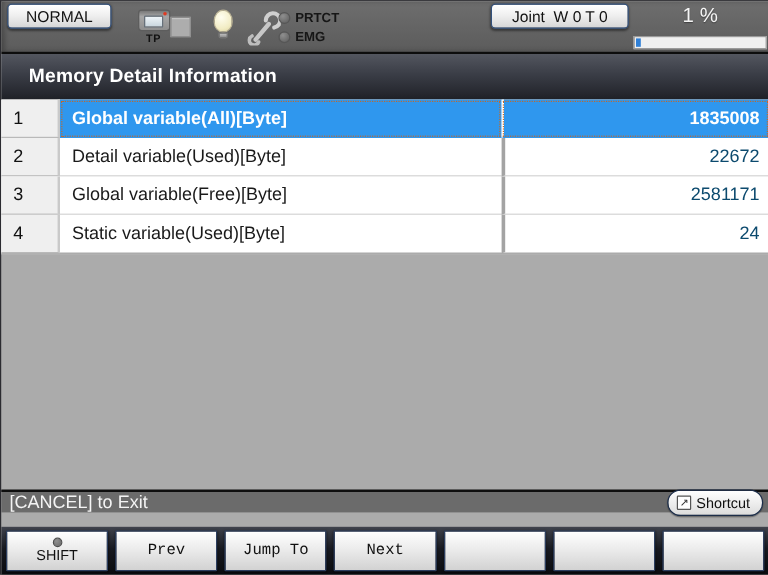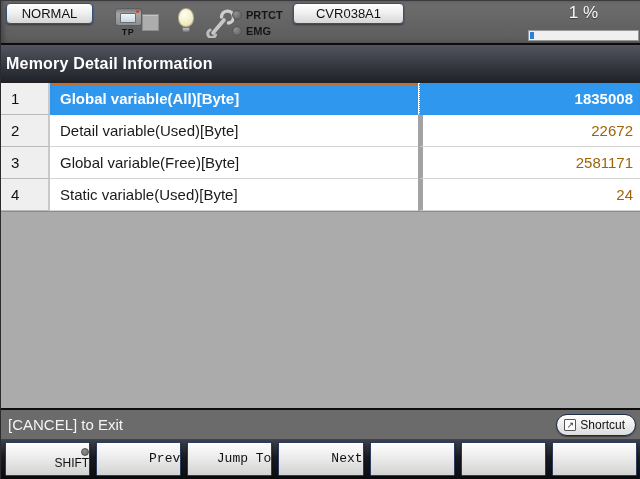--- a/index.html
+++ b/index.html
@@ -58,50 +58,50 @@
   .speed-text { position:absolute; left:0; top:2px; width:100%; text-align:center;
     font-size:17px; color:#f5f5f5; text-shadow:0 1px 1px rgba(0,0,0,0.4); }
   .speed-track { position:absolute; left:0; top:29px; width:111px; height:11px;
     background:#f0f0f0; border:1px solid #9a9a9a; }
   .speed-fill { position:absolute; left:1px; top:1px; bottom:1px; background:#2f7fd6; }
 
   
   .titlebar {
     position:absolute; left:0; top:44px; width:640px; height:38px;
     background:linear-gradient(180deg,#53565f,#3a3d46 45%,#24262d 90%,#1e2026);
-    display:flex; align-items:center; padding-left:5px;
+    display:flex; align-items:center; padding-left:23px;
   }
   .titlebar .title { font-size:16px; font-weight:bold; color:#ffffff; letter-spacing:0.2px; }
 
   
   .table { position:absolute; left:0; top:82px; width:640px; background:#ffffff;
     border-bottom:1px solid #8b8b8b; }
   .trow { display:flex; height:32px; }
   .cell-num {
     width:49px; flex:none; background:#efefef;
     border-right:2px solid #c9c9c9; border-bottom:1px solid #b9b9b9;
     font-size:15px; color:#111; display:flex; align-items:center; padding-left:10px;
   }
   .cell-label {
     flex:1; border-bottom:1px solid #d4d4d4;
     font-size:15px; color:#1a1a1a; display:flex; align-items:center; padding-left:10px;
   }
   .cell-value {
-    width:223px; flex:none; border-bottom:1px solid #d4d4d4; border-left:5px solid #a3a3a3;
-    font-size:15px; color:#a16207; display:flex; align-items:center; justify-content:flex-end; padding-right:8px;
+    width:223px; flex:none; border-bottom:1px solid #d4d4d4; border-left:3px solid #a3a3a3;
+    font-size:15px; color:#0c4a6e; display:flex; align-items:center; justify-content:flex-end; padding-right:8px;
   }
   .trow.selected .cell-label,
   .trow.selected .cell-value { background:#2f97ee; color:#ffffff; border-bottom-color:#2f97ee;font-weight:bold; }
   .trow.selected .cell-value { border-left:2px solid #ffffff; }
   .trow.selected .cell-label,
   .trow.selected .cell-value { outline:1px dotted #c06a2c; outline-offset:-2px; }
 
   
   .statusbar {
-    position:absolute; left:0; top:407px; width:640px; height:31px;
+    position:absolute; left:0; top:407px; width:640px; height:19px;
     background:#6b6b6b; border-top:2px solid #0e0e0e;
     display:flex; align-items:center; padding:0 5px 0 7px;
   }
   .status-msg { font-size:15px; color:#f4f4f4; flex:1; }
   .shortcut-btn {
     height:22px; padding:0 10px 0 7px; border-radius:11px;
     background:linear-gradient(180deg,#ffffff,#ececec 55%,#dcdcdc);
     border:1px solid #1c2d49; box-shadow:0 1px 1px rgba(0,0,0,0.4);
     display:flex; align-items:center; gap:4px; cursor:pointer;
   }
@@ -113,21 +113,21 @@
   .fkeybar {
     position:absolute; left:0; top:438px; width:640px; height:41px;
     background:linear-gradient(180deg,#40434d,#181a21 45%,#0a0b0f);
     display:flex; gap:6px; padding:3px 4px 4px 4px;
   }
   .fkey {
     flex:1; border-radius:1px; border:1px solid #2c3e5f;
     background:linear-gradient(180deg,#fefefe,#ececec 45%,#d2d2d2);
     box-shadow:inset 0 1px 0 #fff, 0 1px 2px rgba(0,0,0,0.5);
     font-size:13px; color:#111; cursor:pointer;
-    display:flex; flex-direction:column; align-items:flex-end; justify-content:center; line-height:1.1;
+    display:flex; flex-direction:column; align-items:center; justify-content:center; line-height:1.1;
   }
   .fkey .dot { width:8px; height:8px; border-radius:50%; margin-bottom:1px;
     background:radial-gradient(circle at 35% 30%, #909090, #6a6a6a); border:1px solid #4f4f4f; }
   .fkey .flabel { font-size:12px; }
   .fkey.plain .flabel { font-size:13px;font-family:Liberation Mono, monospace; }
 </style>
 </head>
 <body>
 
 <div class="screen">
@@ -160,21 +160,21 @@
       <div class="ind-row">
         <span class="ind-dot"></span>
         <span class="ind-label">PRTCT</span>
       </div>
       <div class="ind-row">
         <span class="ind-dot"></span>
         <span class="ind-label">EMG</span>
       </div>
     </div>
 
-    <div class="tbtn btn-prog">CVR038A1</div>
+    <div class="tbtn btn-joint">Joint  W 0 T 0</div>
 
     <div class="speed">
       <div class="speed-text">1 %</div>
       <div class="speed-track">
         <div class="speed-fill" style="width: 4%;"></div>
       </div>
     </div>
   </div>
 
   <div class="titlebar">

